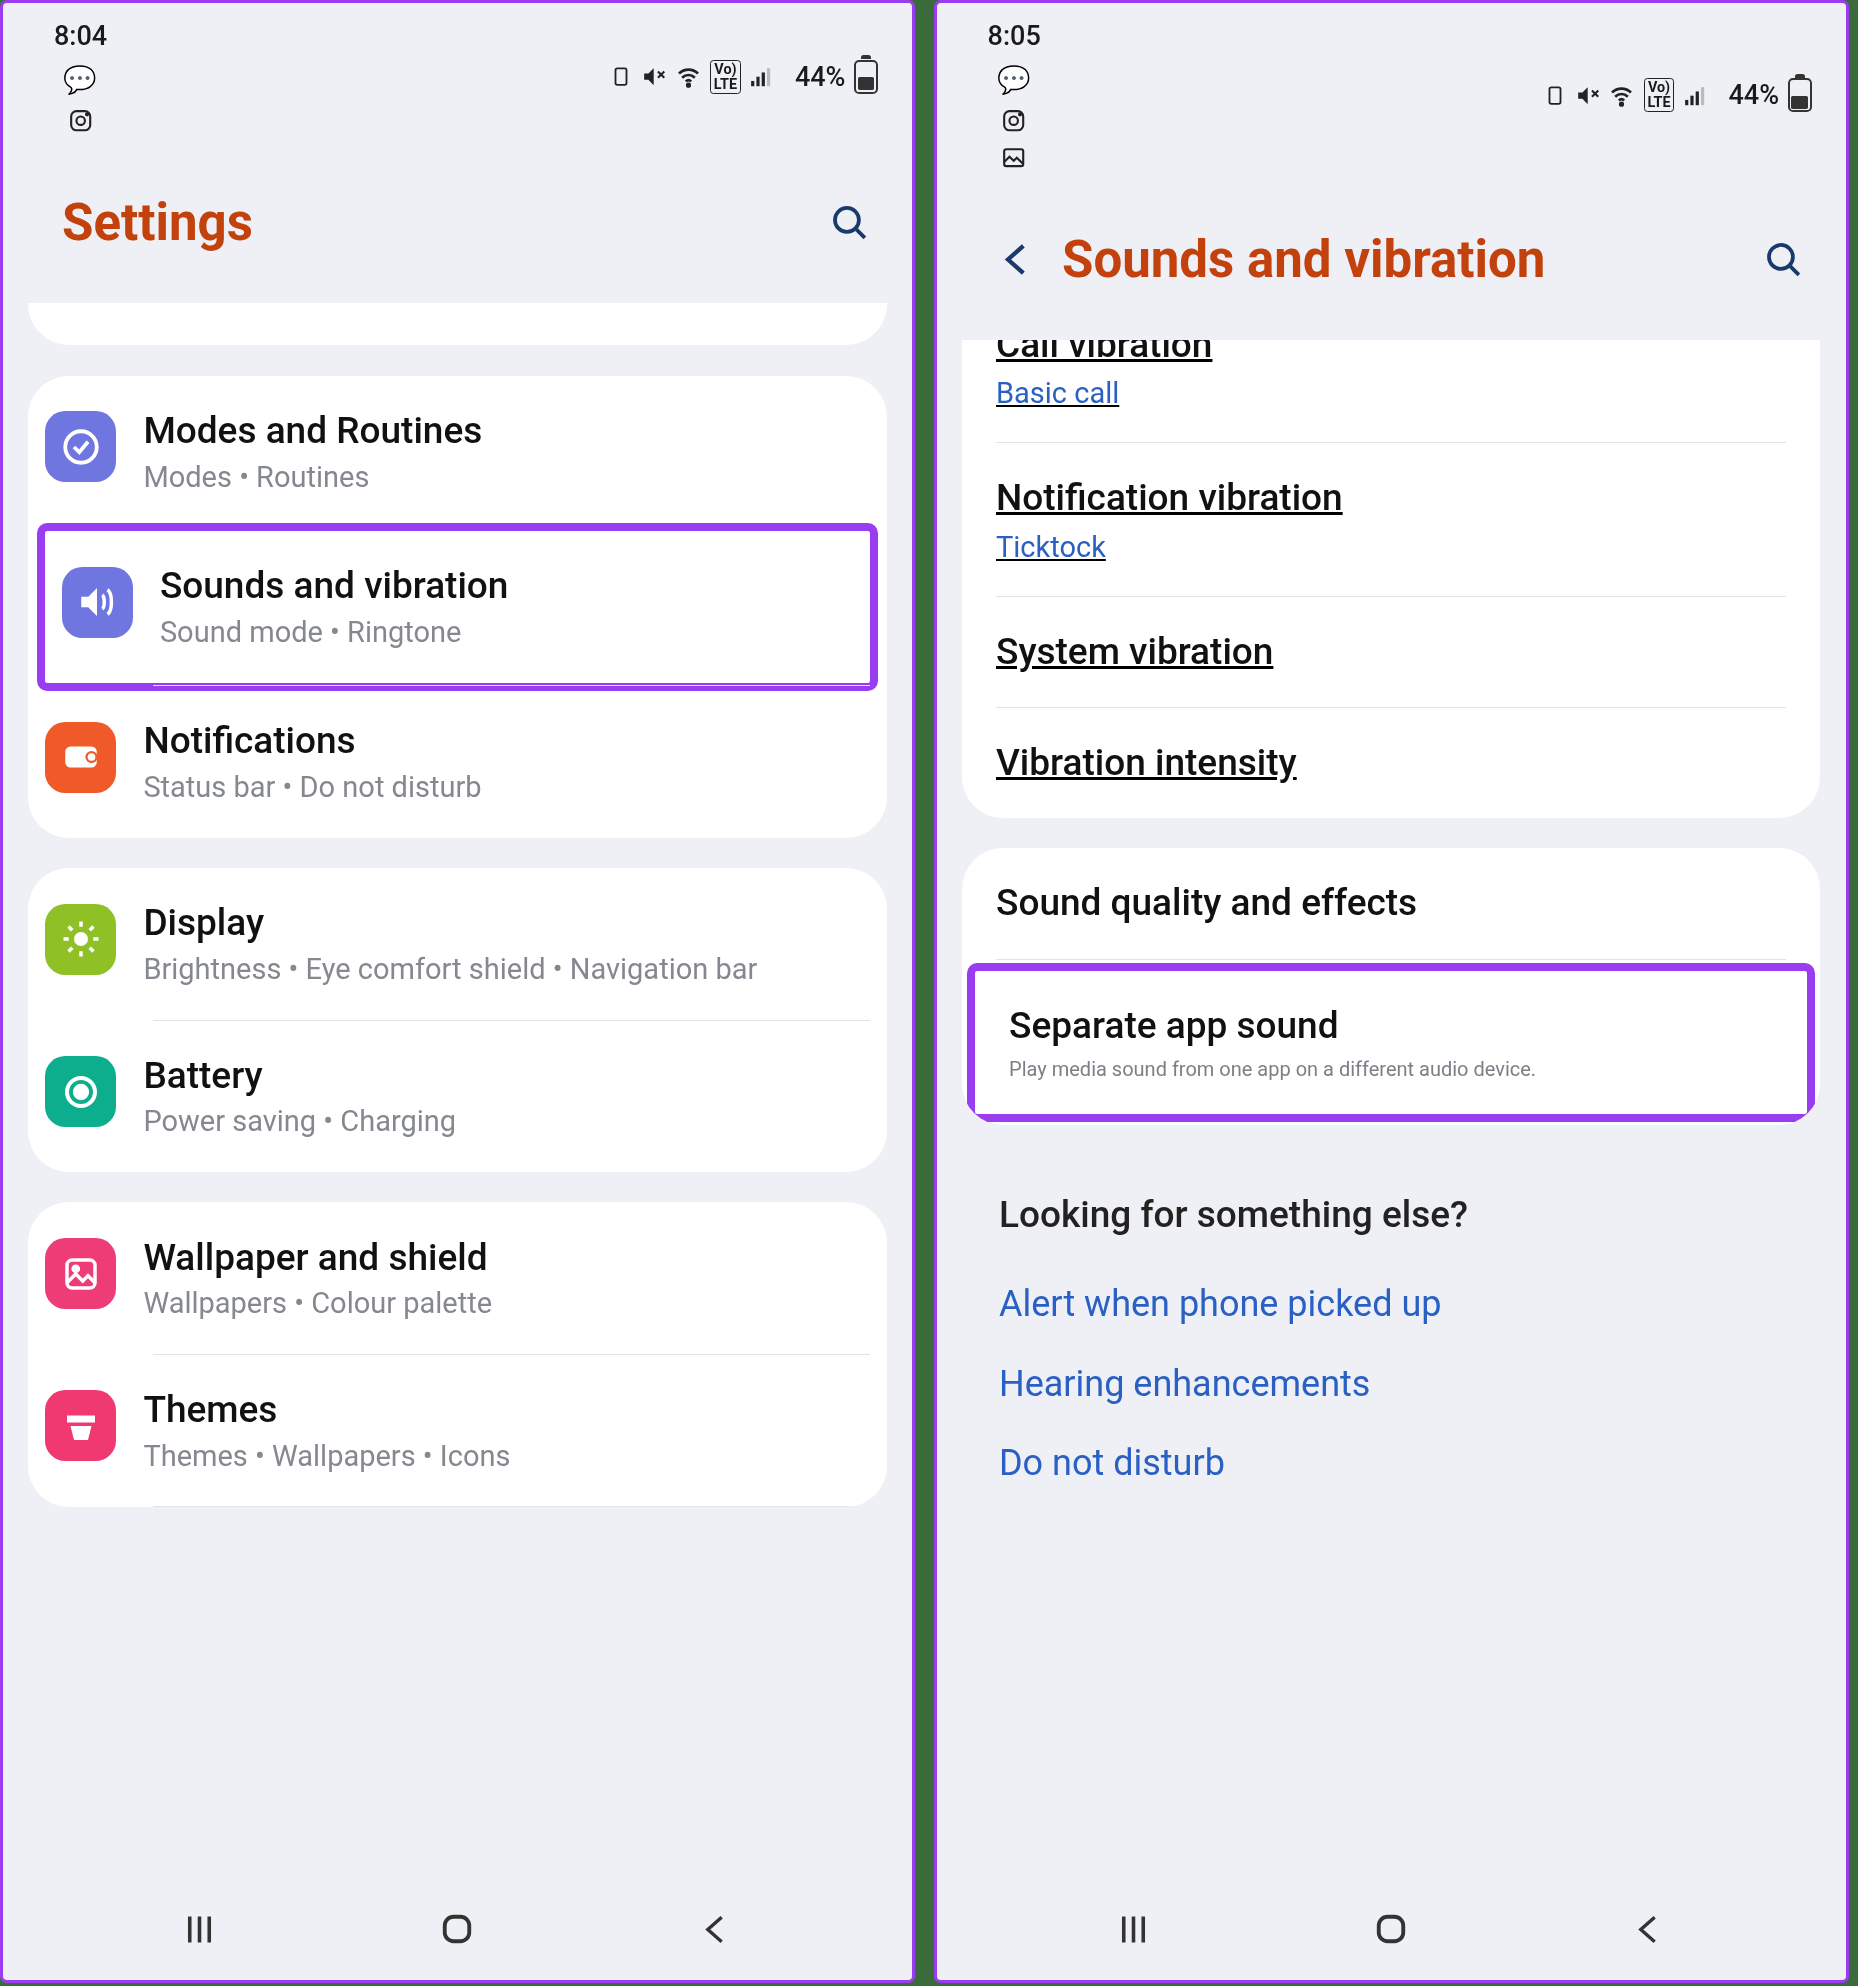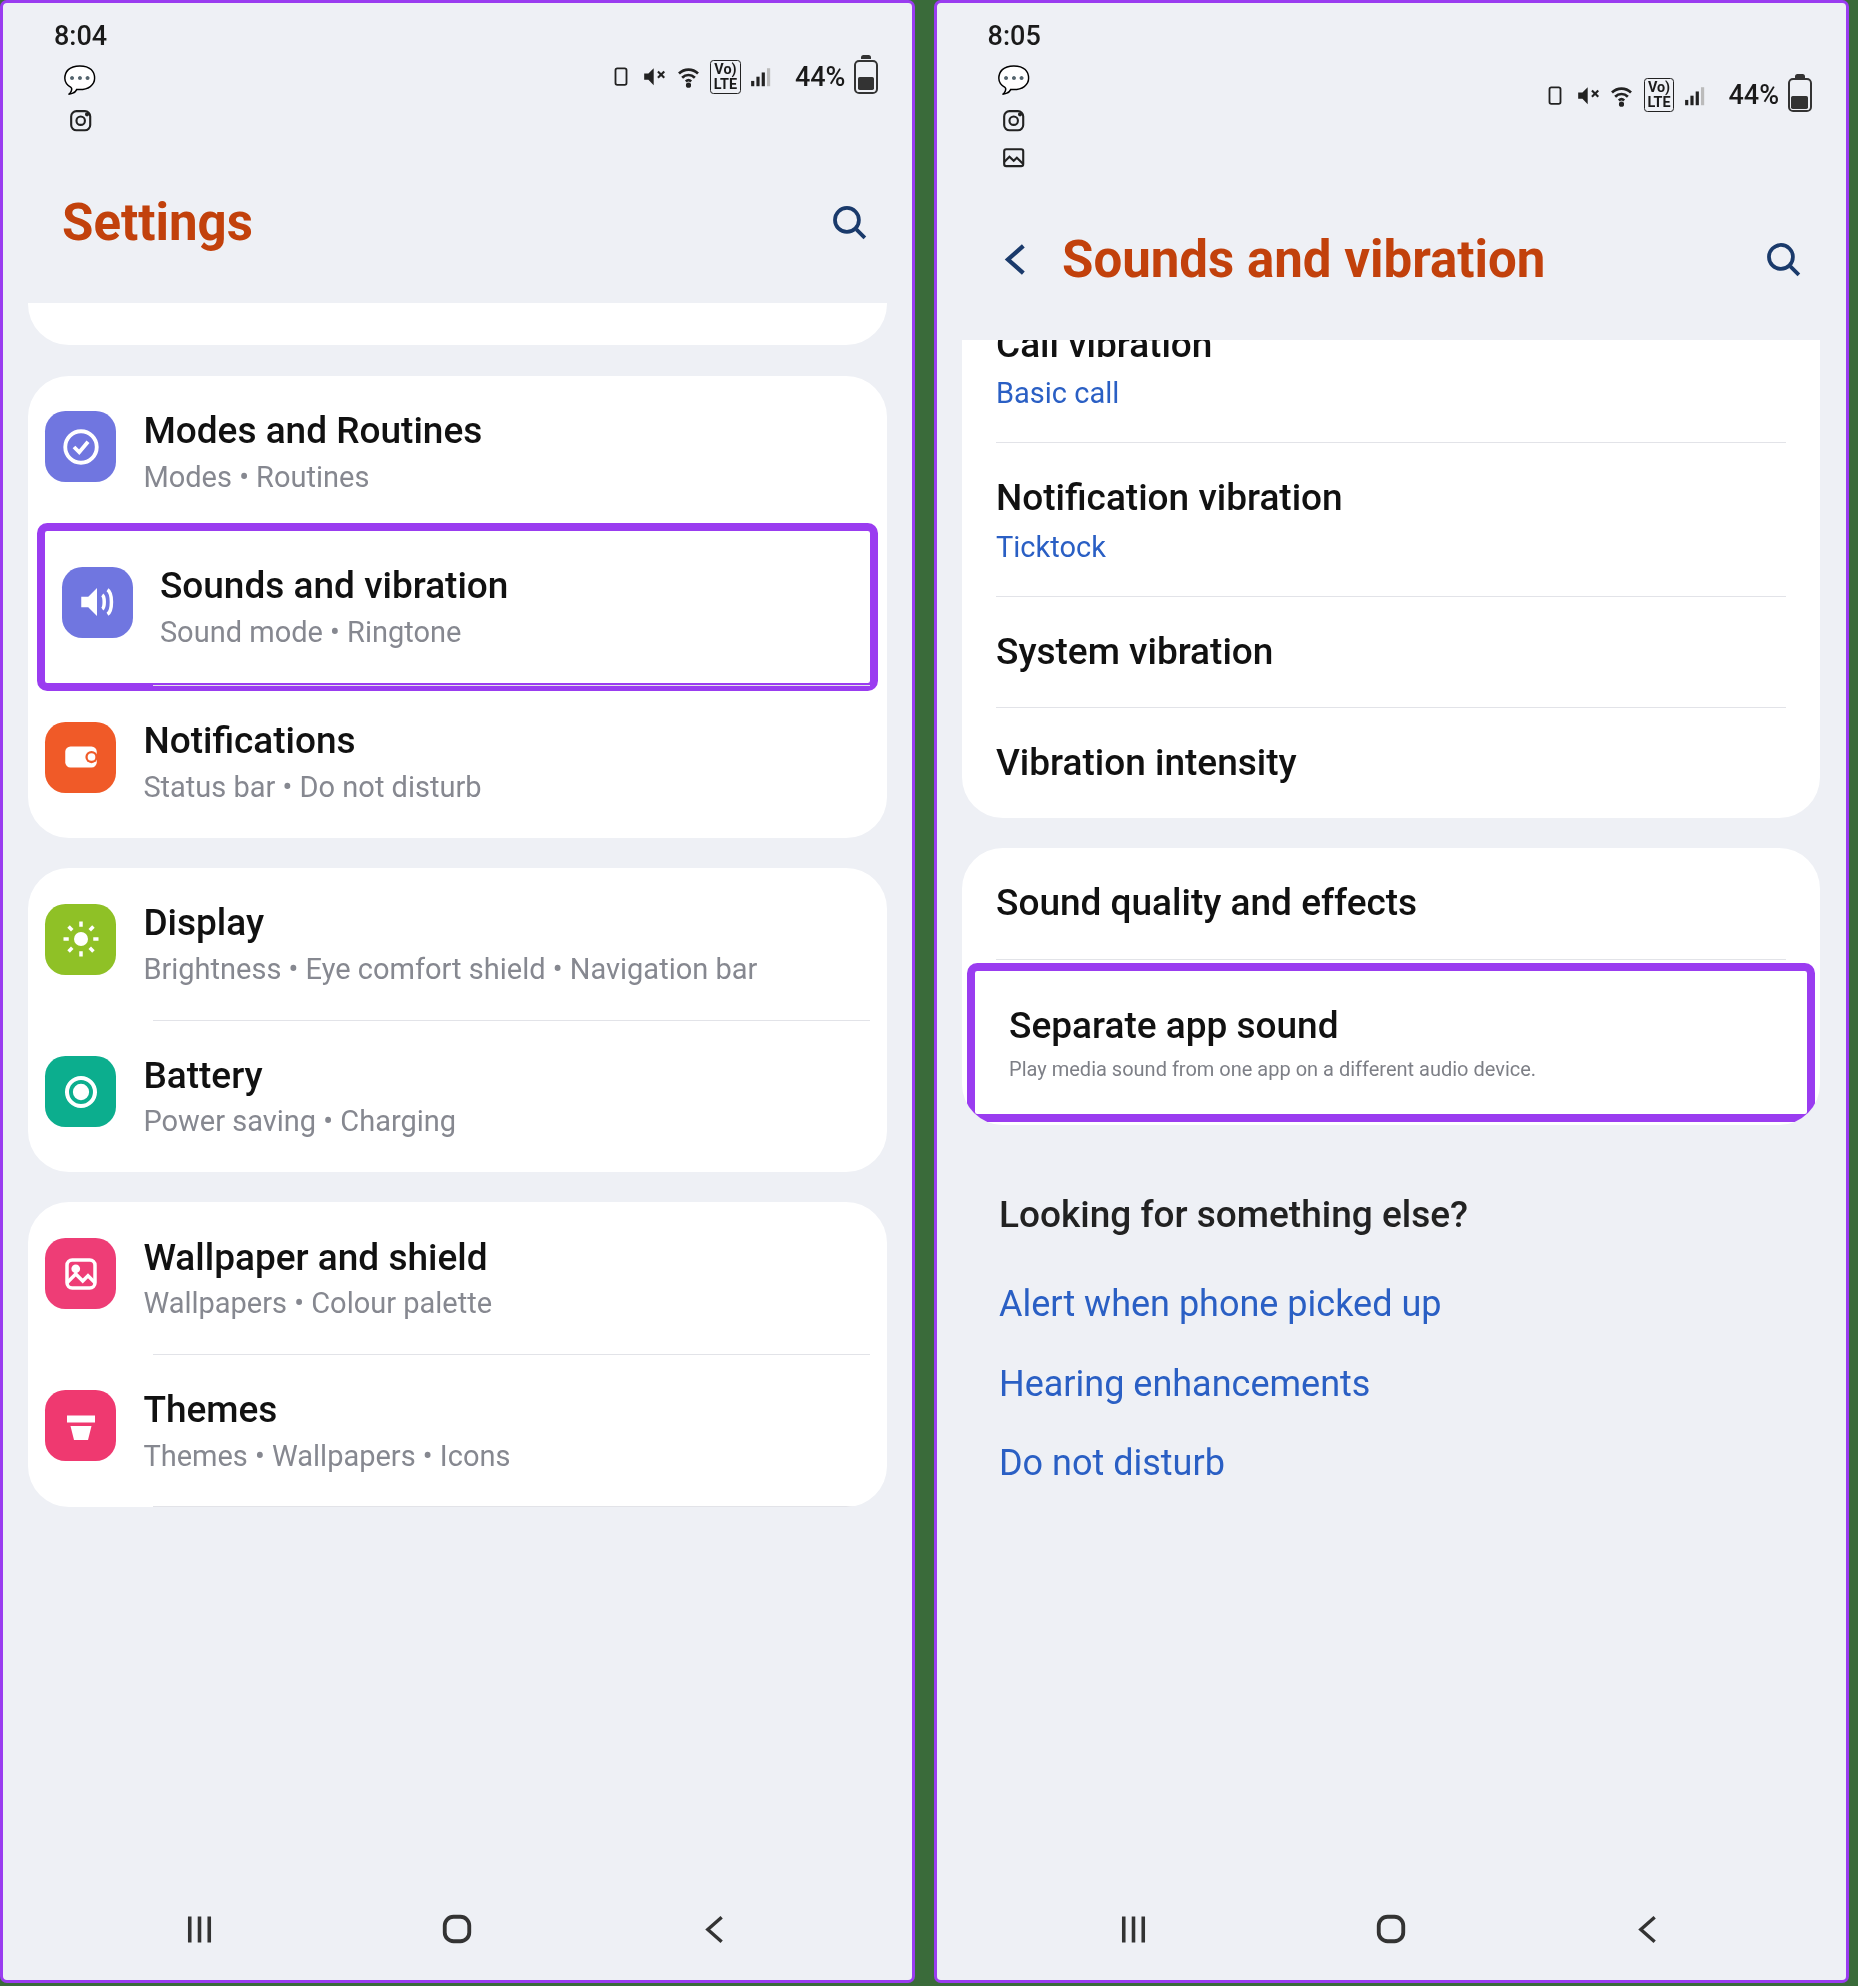--- a/index.html
+++ b/index.html
@@ -58,20 +58,21 @@
   }
   .card {
     background: #fff;
     border-radius: 41px;
     margin-bottom: 30.5px;
     overflow: hidden;
   }
   .card.partial-top {
     border-radius: 0 0 41px 41px;
     margin-top: -8.5px;
+    text-decoration: underline;
   }
   .row {
     display: flex;
     align-items: flex-start;
     padding: 30.5px 24px 30.5px 17px;
     gap: 27px;
   }
   .divider {
     height: 0.8px;
     background: #e2e3e8;

